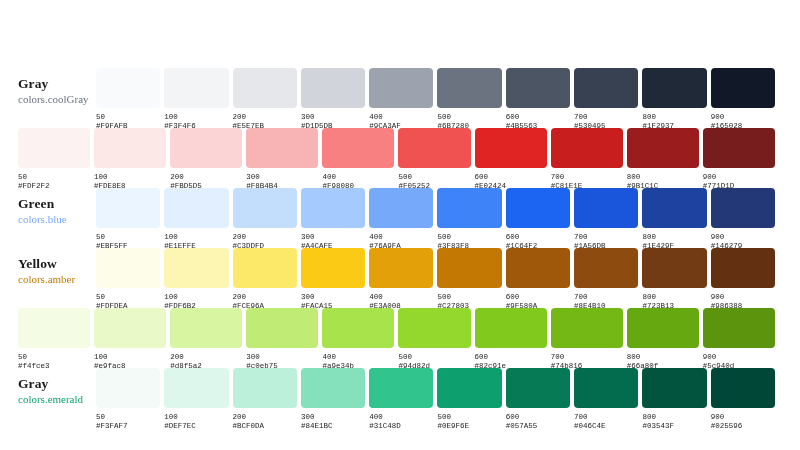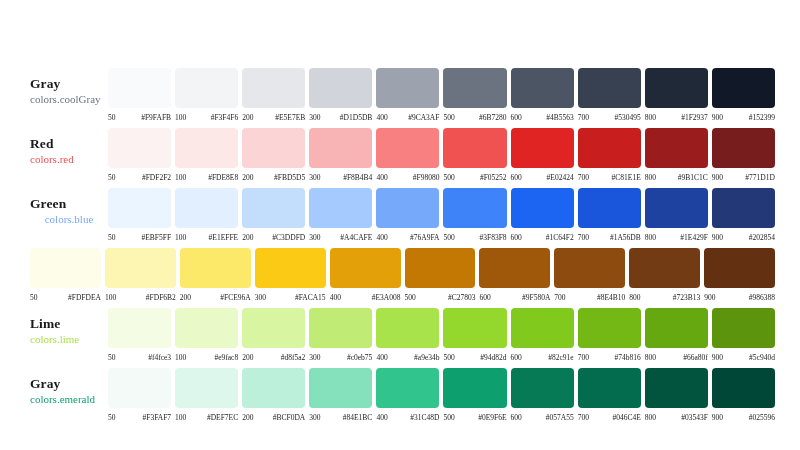--- a/index.html
+++ b/index.html
@@ -11,21 +11,21 @@
     width: 800px;
     height: 450px;
     overflow: hidden;
     font-family: "Liberation Serif", "DejaVu Serif", serif;
     -webkit-font-smoothing: antialiased;
   }
   .palette-sheet {
     width: 800px;
     height: 450px;
     box-sizing: border-box;
-    padding: 68px 25px 0 30px;
+    padding: 68px 25px 0 18px;
     display: flex;
     flex-direction: column;
   }
   .palette-row {
     display: flex;
     flex-direction: row;
     align-items: flex-start;
     height: 60px;
   }
   .row-label {
@@ -62,24 +62,24 @@
     min-width: 0;
   }
   .swatch-chip {
     height: 40px;
     border-radius: 4px;
     width: 100%;
     box-sizing: border-box;
   }
   .swatch-meta {
     display: flex;
-    flex-direction: row;
+    flex-direction: column;
     align-items: baseline;
     margin-top: 5px;
-    font-family: Liberation Serif, serif;
+    font-family: Liberation Mono, monospace;
     font-size: 7.5px;
     line-height: 9px;
     color: #1d1d1d;
     white-space: nowrap;
   }
   .swatch-step {
     flex: 0 0 auto;
   }
   .swatch-hex {
     flex: 1 1 auto;
@@ -157,30 +157,26 @@
           <div class="swatch-chip" style="background: rgb(31, 41, 55);"></div>
           <div class="swatch-meta">
             <span class="swatch-step">800</span>
             <span class="swatch-hex">#1F2937</span>
           </div>
         </div>
         <div class="swatch-cell">
           <div class="swatch-chip" style="background: rgb(17, 24, 39);"></div>
           <div class="swatch-meta">
             <span class="swatch-step">900</span>
-            <span class="swatch-hex">#152399</span>
+            <span class="swatch-hex">#165028</span>
           </div>
         </div>
       </div>
     </div>
     <div class="palette-row">
-      <div class="row-label">
-        <div class="row-title">Red</div>
-        <div class="row-token" style="color: rgb(240, 82, 82);">colors.red</div>
-      </div>
       <div class="swatch-strip">
         <div class="swatch-cell">
           <div class="swatch-chip" style="background: rgb(253, 242, 242);"></div>
           <div class="swatch-meta">
             <span class="swatch-step">50</span>
             <span class="swatch-hex">#FDF2F2</span>
           </div>
         </div>
         <div class="swatch-cell">
           <div class="swatch-chip" style="background: rgb(253, 232, 232);"></div>
@@ -243,21 +239,21 @@
           <div class="swatch-meta">
             <span class="swatch-step">900</span>
             <span class="swatch-hex">#771D1D</span>
           </div>
         </div>
       </div>
     </div>
     <div class="palette-row">
       <div class="row-label">
         <div class="row-title">Green</div>
-        <div class="row-token" style="color: rgb(118, 169, 250); text-align: center;">colors.blue</div>
+        <div class="row-token" style="color: rgb(118, 169, 250);">colors.blue</div>
       </div>
       <div class="swatch-strip">
         <div class="swatch-cell">
           <div class="swatch-chip" style="background: rgb(235, 245, 255);"></div>
           <div class="swatch-meta">
             <span class="swatch-step">50</span>
             <span class="swatch-hex">#EBF5FF</span>
           </div>
         </div>
         <div class="swatch-cell">
@@ -313,104 +309,104 @@
           <div class="swatch-chip" style="background: rgb(30, 66, 159);"></div>
           <div class="swatch-meta">
             <span class="swatch-step">800</span>
             <span class="swatch-hex">#1E429F</span>
           </div>
         </div>
         <div class="swatch-cell">
           <div class="swatch-chip" style="background: rgb(35, 56, 118);"></div>
           <div class="swatch-meta">
             <span class="swatch-step">900</span>
-            <span class="swatch-hex">#202854</span>
-          </div>
-        </div>
-      </div>
-    </div>
-    <div class="palette-row">
-      <div class="swatch-strip">
-        <div class="swatch-cell">
-          <div class="swatch-chip" style="background: rgb(253, 253, 234);"></div>
-          <div class="swatch-meta">
-            <span class="swatch-step">50</span>
-            <span class="swatch-hex">#FDFDEA</span>
-          </div>
-        </div>
-        <div class="swatch-cell">
-          <div class="swatch-chip" style="background: rgb(253, 246, 178);"></div>
-          <div class="swatch-meta">
-            <span class="swatch-step">100</span>
-            <span class="swatch-hex">#FDF6B2</span>
-          </div>
-        </div>
-        <div class="swatch-cell">
-          <div class="swatch-chip" style="background: rgb(252, 233, 106);"></div>
-          <div class="swatch-meta">
-            <span class="swatch-step">200</span>
-            <span class="swatch-hex">#FCE96A</span>
-          </div>
-        </div>
-        <div class="swatch-cell">
-          <div class="swatch-chip" style="background: rgb(250, 202, 21);"></div>
-          <div class="swatch-meta">
-            <span class="swatch-step">300</span>
-            <span class="swatch-hex">#FACA15</span>
-          </div>
-        </div>
-        <div class="swatch-cell">
-          <div class="swatch-chip" style="background: rgb(227, 160, 8);"></div>
-          <div class="swatch-meta">
-            <span class="swatch-step">400</span>
-            <span class="swatch-hex">#E3A008</span>
-          </div>
-        </div>
-        <div class="swatch-cell">
-          <div class="swatch-chip" style="background: rgb(194, 120, 3);"></div>
-          <div class="swatch-meta">
-            <span class="swatch-step">500</span>
-            <span class="swatch-hex">#C27803</span>
-          </div>
-        </div>
-        <div class="swatch-cell">
-          <div class="swatch-chip" style="background: rgb(159, 88, 10);"></div>
-          <div class="swatch-meta">
-            <span class="swatch-step">600</span>
-            <span class="swatch-hex">#9F580A</span>
-          </div>
-        </div>
-        <div class="swatch-cell">
-          <div class="swatch-chip" style="background: rgb(142, 75, 16);"></div>
-          <div class="swatch-meta">
-            <span class="swatch-step">700</span>
-            <span class="swatch-hex">#8E4B10</span>
-          </div>
-        </div>
-        <div class="swatch-cell">
-          <div class="swatch-chip" style="background: rgb(114, 59, 19);"></div>
-          <div class="swatch-meta">
-            <span class="swatch-step">800</span>
-            <span class="swatch-hex">#723B13</span>
-          </div>
-        </div>
-        <div class="swatch-cell">
-          <div class="swatch-chip" style="background: rgb(99, 49, 18);"></div>
-          <div class="swatch-meta">
-            <span class="swatch-step">900</span>
-            <span class="swatch-hex">#986388</span>
+            <span class="swatch-hex">#146279</span>
           </div>
         </div>
       </div>
     </div>
     <div class="palette-row">
       <div class="row-label">
-        <div class="row-title">Lime</div>
-        <div class="row-token" style="color: rgb(169, 227, 75);">colors.lime</div>
-      </div>
+        <div class="row-title">Yellow</div>
+        <div class="row-token" style="color: rgb(194, 120, 3);">colors.amber</div>
+      </div>
+      <div class="swatch-strip">
+        <div class="swatch-cell">
+          <div class="swatch-chip" style="background: rgb(253, 253, 234);"></div>
+          <div class="swatch-meta">
+            <span class="swatch-step">50</span>
+            <span class="swatch-hex">#FDFDEA</span>
+          </div>
+        </div>
+        <div class="swatch-cell">
+          <div class="swatch-chip" style="background: rgb(253, 246, 178);"></div>
+          <div class="swatch-meta">
+            <span class="swatch-step">100</span>
+            <span class="swatch-hex">#FDF6B2</span>
+          </div>
+        </div>
+        <div class="swatch-cell">
+          <div class="swatch-chip" style="background: rgb(252, 233, 106);"></div>
+          <div class="swatch-meta">
+            <span class="swatch-step">200</span>
+            <span class="swatch-hex">#FCE96A</span>
+          </div>
+        </div>
+        <div class="swatch-cell">
+          <div class="swatch-chip" style="background: rgb(250, 202, 21);"></div>
+          <div class="swatch-meta">
+            <span class="swatch-step">300</span>
+            <span class="swatch-hex">#FACA15</span>
+          </div>
+        </div>
+        <div class="swatch-cell">
+          <div class="swatch-chip" style="background: rgb(227, 160, 8);"></div>
+          <div class="swatch-meta">
+            <span class="swatch-step">400</span>
+            <span class="swatch-hex">#E3A008</span>
+          </div>
+        </div>
+        <div class="swatch-cell">
+          <div class="swatch-chip" style="background: rgb(194, 120, 3);"></div>
+          <div class="swatch-meta">
+            <span class="swatch-step">500</span>
+            <span class="swatch-hex">#C27803</span>
+          </div>
+        </div>
+        <div class="swatch-cell">
+          <div class="swatch-chip" style="background: rgb(159, 88, 10);"></div>
+          <div class="swatch-meta">
+            <span class="swatch-step">600</span>
+            <span class="swatch-hex">#9F580A</span>
+          </div>
+        </div>
+        <div class="swatch-cell">
+          <div class="swatch-chip" style="background: rgb(142, 75, 16);"></div>
+          <div class="swatch-meta">
+            <span class="swatch-step">700</span>
+            <span class="swatch-hex">#8E4B10</span>
+          </div>
+        </div>
+        <div class="swatch-cell">
+          <div class="swatch-chip" style="background: rgb(114, 59, 19);"></div>
+          <div class="swatch-meta">
+            <span class="swatch-step">800</span>
+            <span class="swatch-hex">#723B13</span>
+          </div>
+        </div>
+        <div class="swatch-cell">
+          <div class="swatch-chip" style="background: rgb(99, 49, 18);"></div>
+          <div class="swatch-meta">
+            <span class="swatch-step">900</span>
+            <span class="swatch-hex">#986388</span>
+          </div>
+        </div>
+      </div>
+    </div>
+    <div class="palette-row">
       <div class="swatch-strip">
         <div class="swatch-cell">
           <div class="swatch-chip" style="background: rgb(244, 252, 227);"></div>
           <div class="swatch-meta">
             <span class="swatch-step">50</span>
             <span class="swatch-hex">#f4fce3</span>
           </div>
         </div>
         <div class="swatch-cell">
           <div class="swatch-chip" style="background: rgb(233, 250, 200);"></div>

